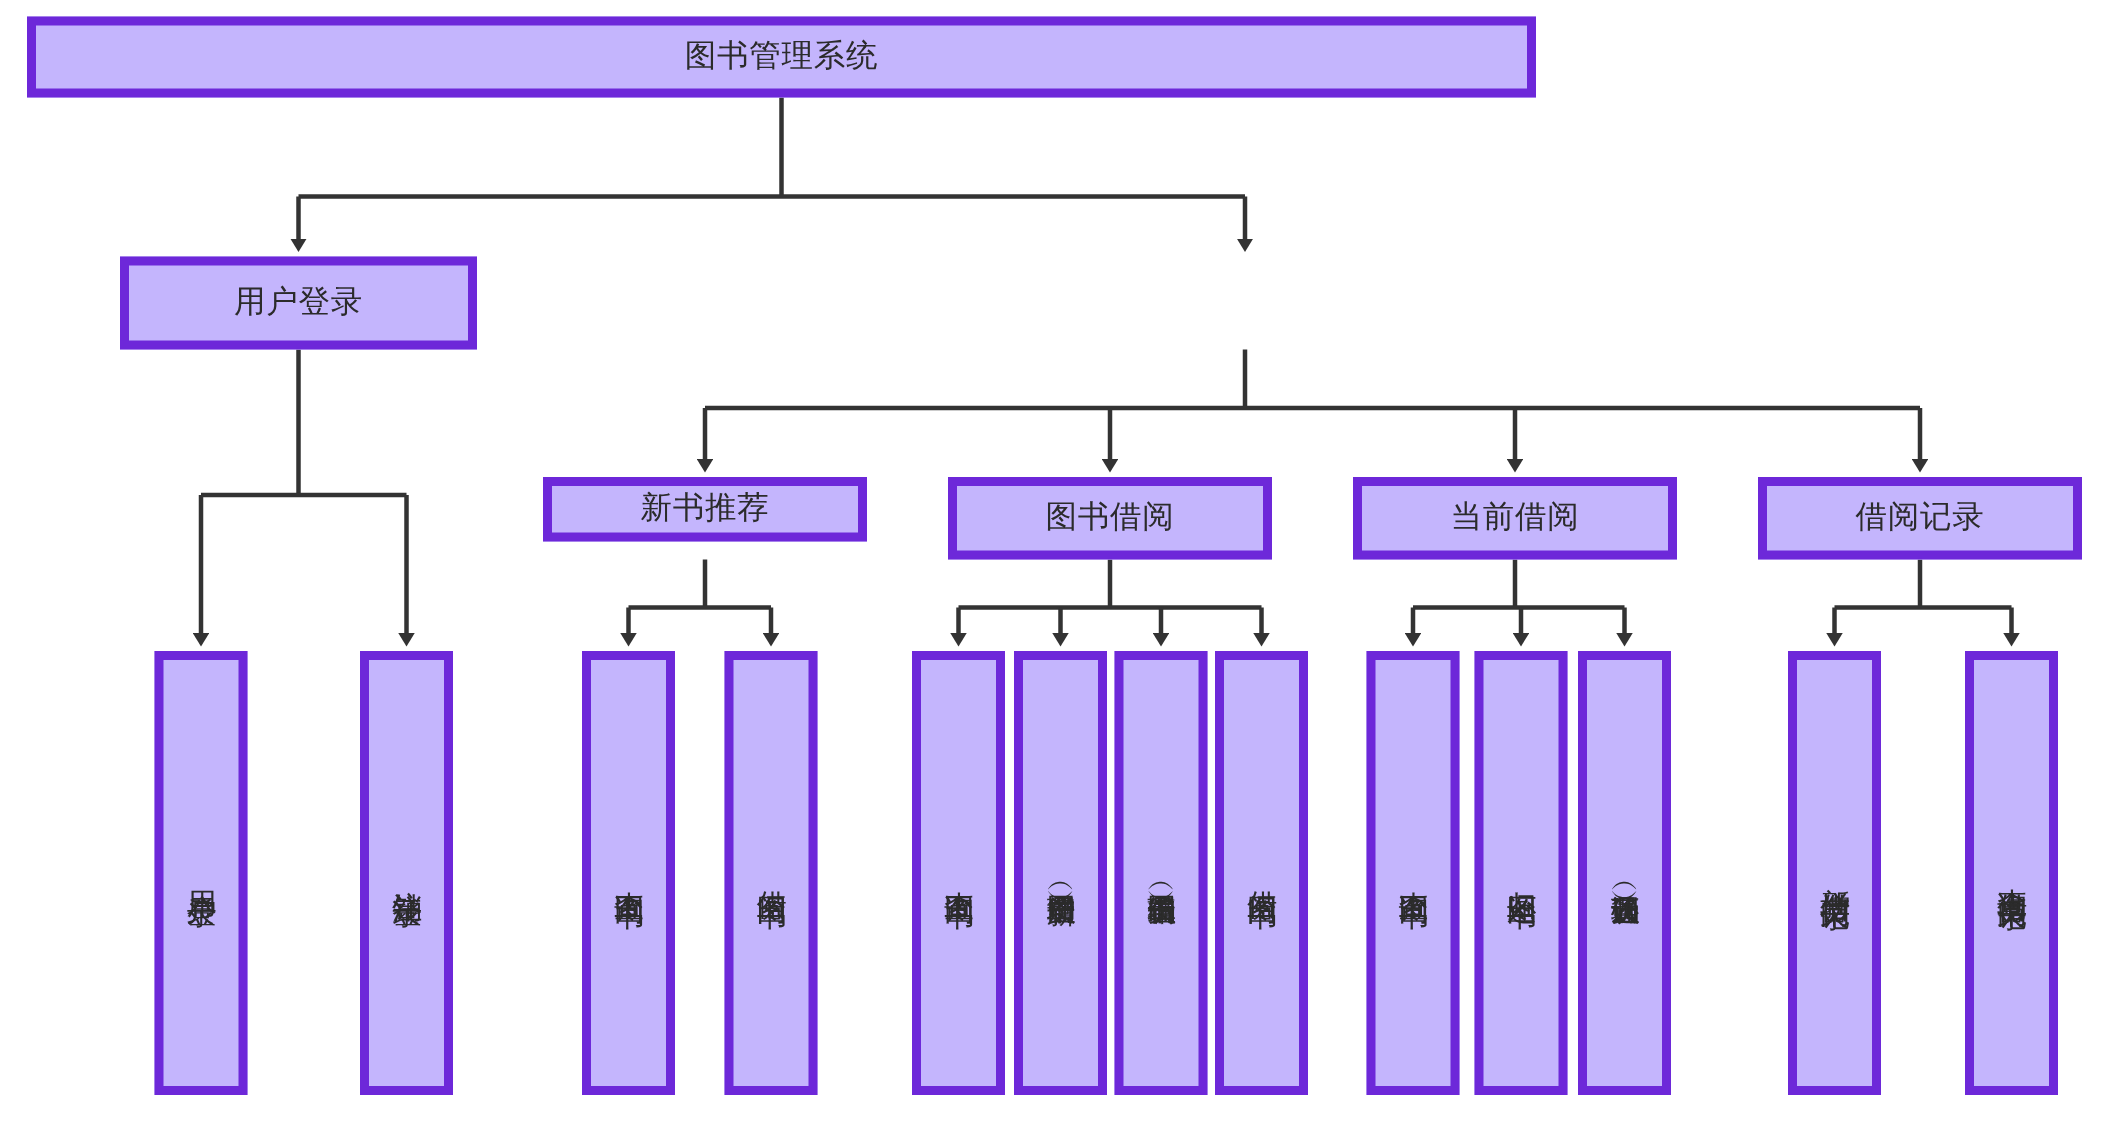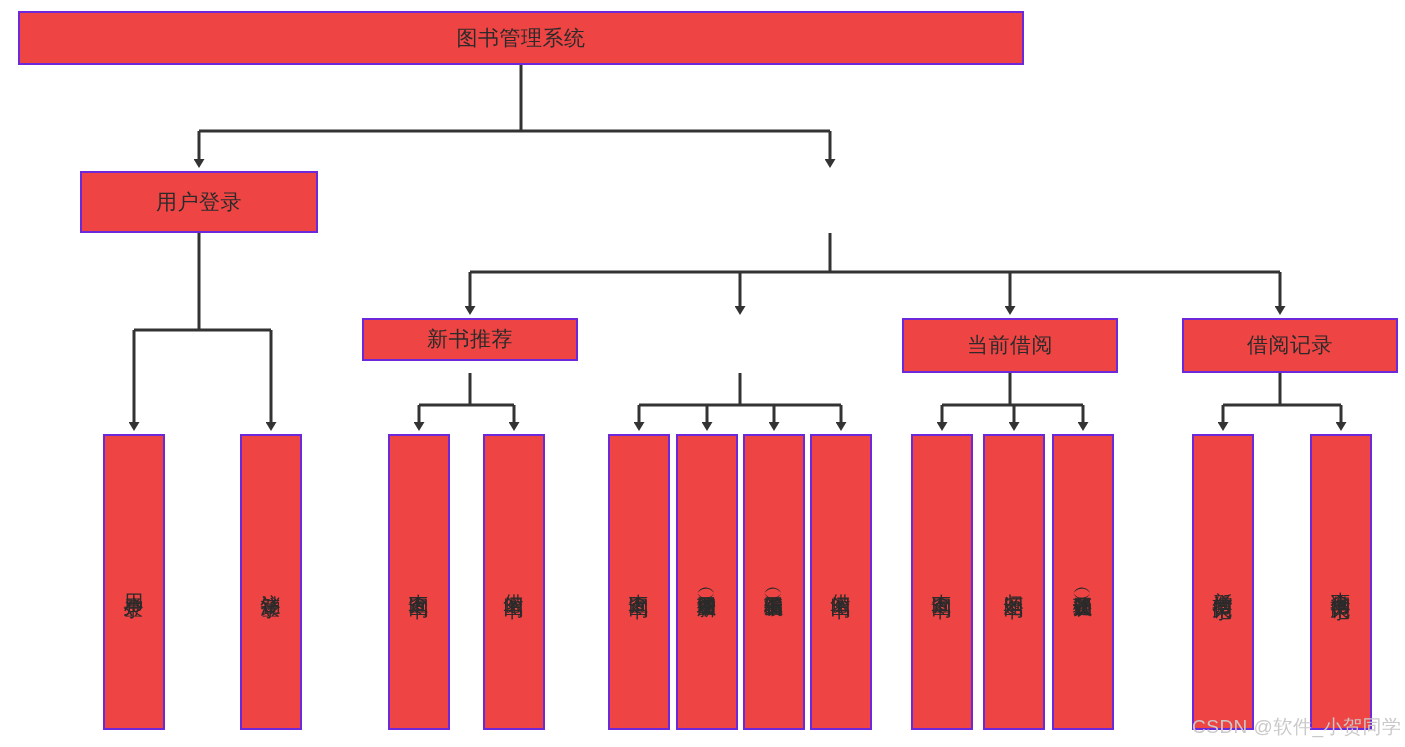--- a/index.html
+++ b/index.html
@@ -21,22 +21,22 @@
     position: absolute;
     left: 0;
     top: 0;
     width: 1405px;
     height: 747px;
     pointer-events: none;
   }
   .node {
     position: absolute;
     box-sizing: border-box;
-    background: #ef4444;
-    border: 2px solid #6d28d9;
+    background: #c4b5fd;
+    border: 6px solid #6d28d9;
     display: flex;
     align-items: center;
     justify-content: center;
     text-align: center;
   }
   .node .label {
     color: #2b2b2b;
     font-size: 21px;
     line-height: 1.18;
     letter-spacing: 0.5px;
@@ -122,24 +122,27 @@
     <span class="label">图书管理系统</span>
   </div>
 
   <div class="node" style="left:80px;top:171px;width:238px;height:62px;">
     <span class="label">用户登录</span>
   </div>
 
   <div class="node" style="left:362px;top:318px;width:216px;height:43px;">
     <span class="label">新书推荐</span>
   </div>
+  <div class="node" style="left:632px;top:318px;width:216px;height:55px;">
+    <span class="label">图书借阅</span>
+  </div>
   <div class="node" style="left:902px;top:318px;width:216px;height:55px;justify-content:center;">
     <span class="label">当前借阅</span>
   </div>
-  <div class="node" style="left:1172px;top:318px;width:216px;height:55px;margin-left:10px;">
+  <div class="node" style="left:1172px;top:318px;width:216px;height:55px;">
     <span class="label">借阅记录</span>
   </div>
 
   <div class="node vertical" style="left:103px;top:434px;width:62px;height:296px;">
     <span class="label">用户登录</span>
   </div>
   <div class="node vertical" style="left:240px;top:434px;width:62px;height:296px;">
     <span class="label">注销登录</span>
   </div>
 
@@ -173,15 +176,14 @@
     <span class="label">确认归还（管理员）</span>
   </div>
 
   <div class="node vertical" style="left:1192px;top:434px;width:62px;height:296px;">
     <span class="label">新增借阅记录</span>
   </div>
   <div class="node vertical" style="left:1310px;top:434px;width:62px;height:296px;">
     <span class="label">查询借阅记录</span>
   </div>
 
-  <div class="watermark" style="left:1192px;top:714px;">CSDN @软件_小贺同学</div>
 
 </div>
 
 </body></html>

